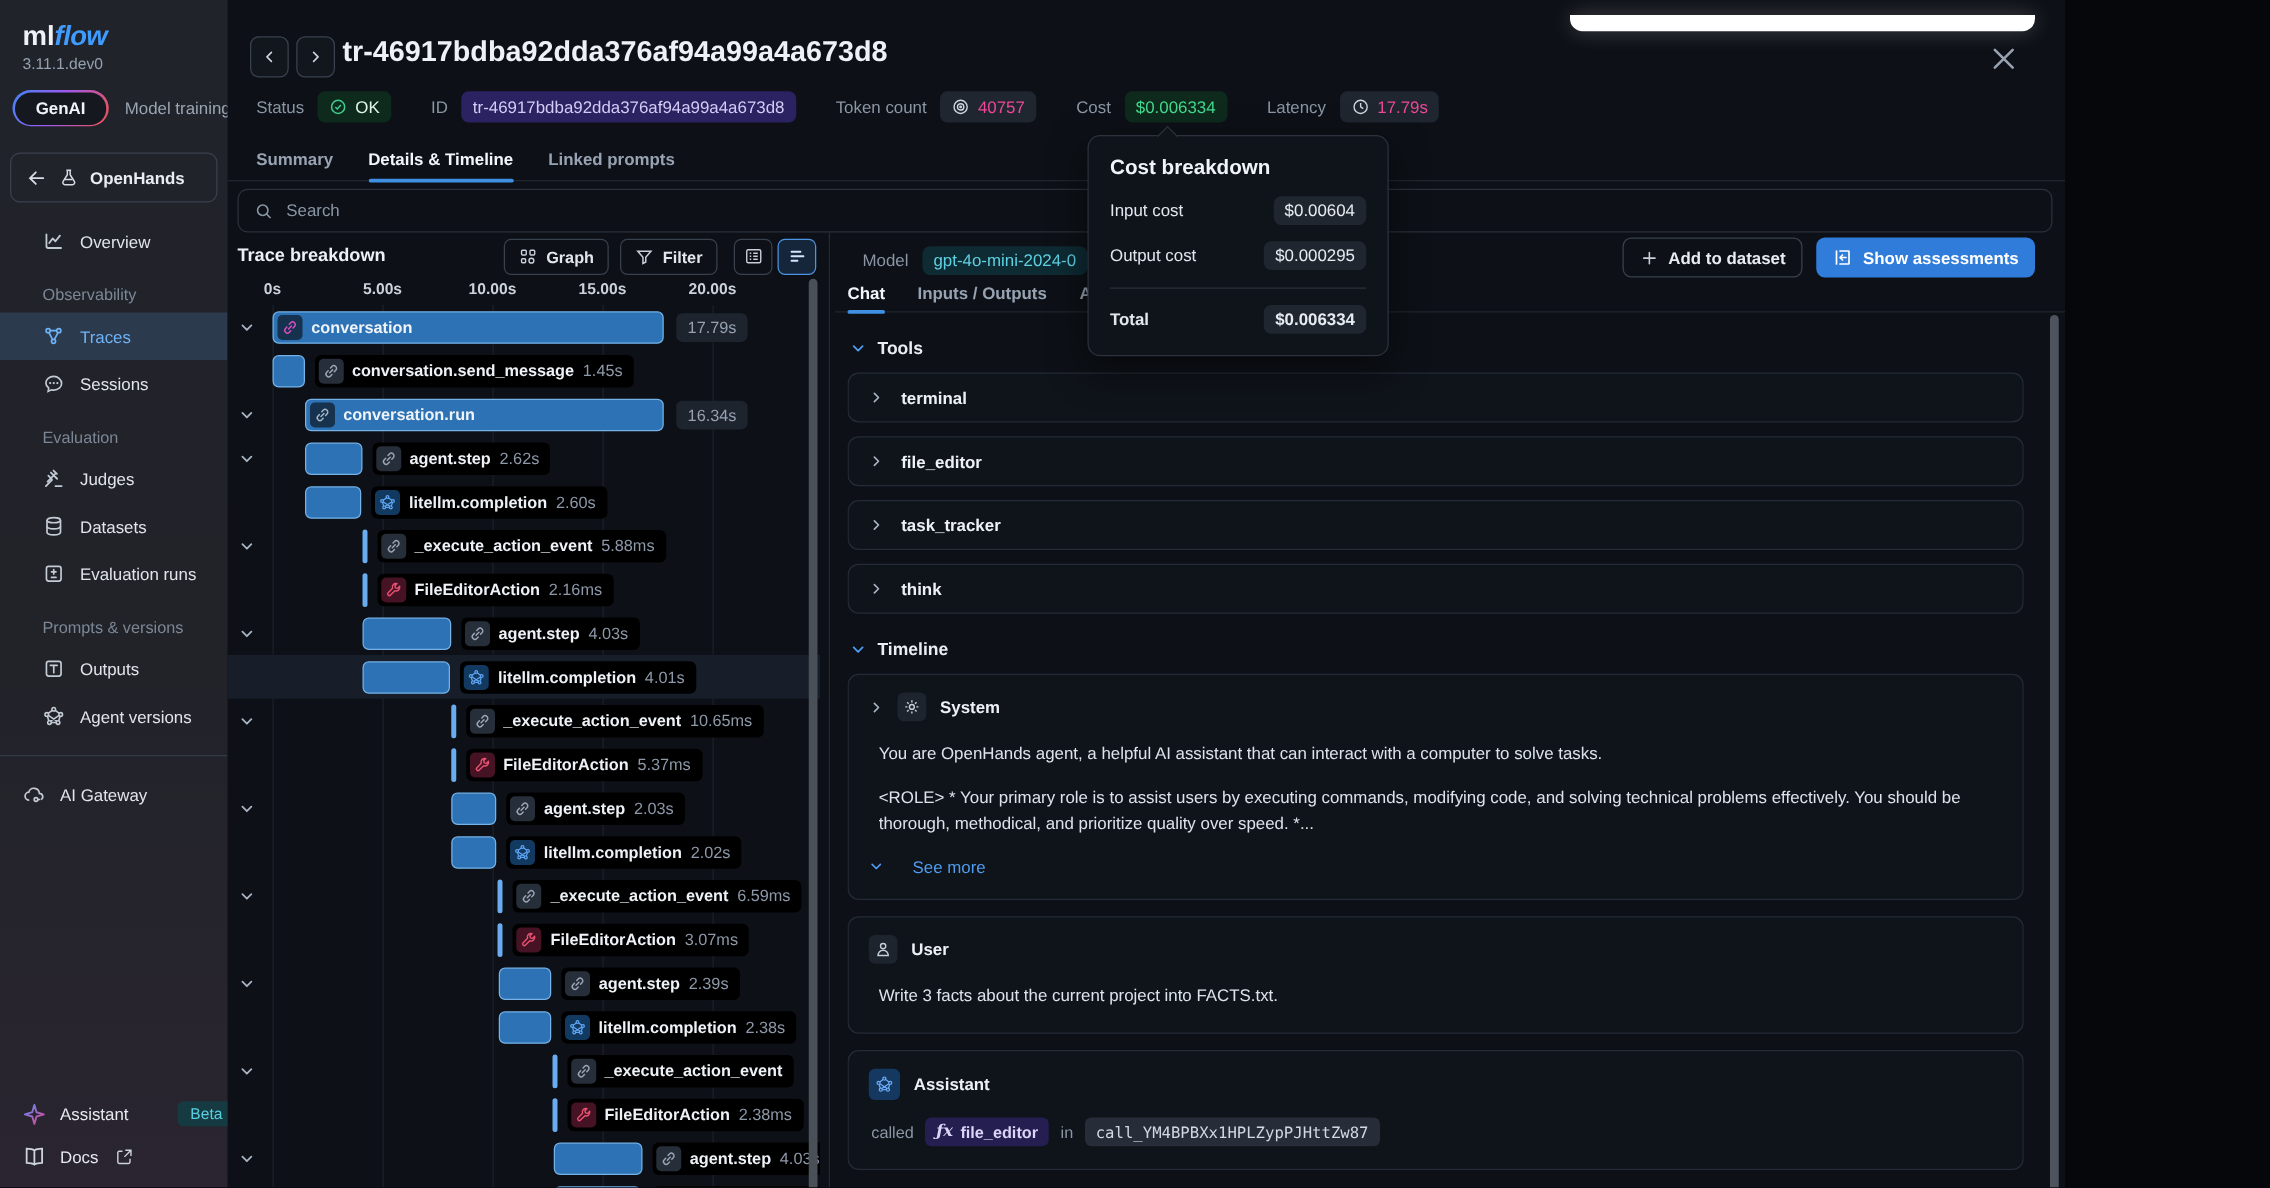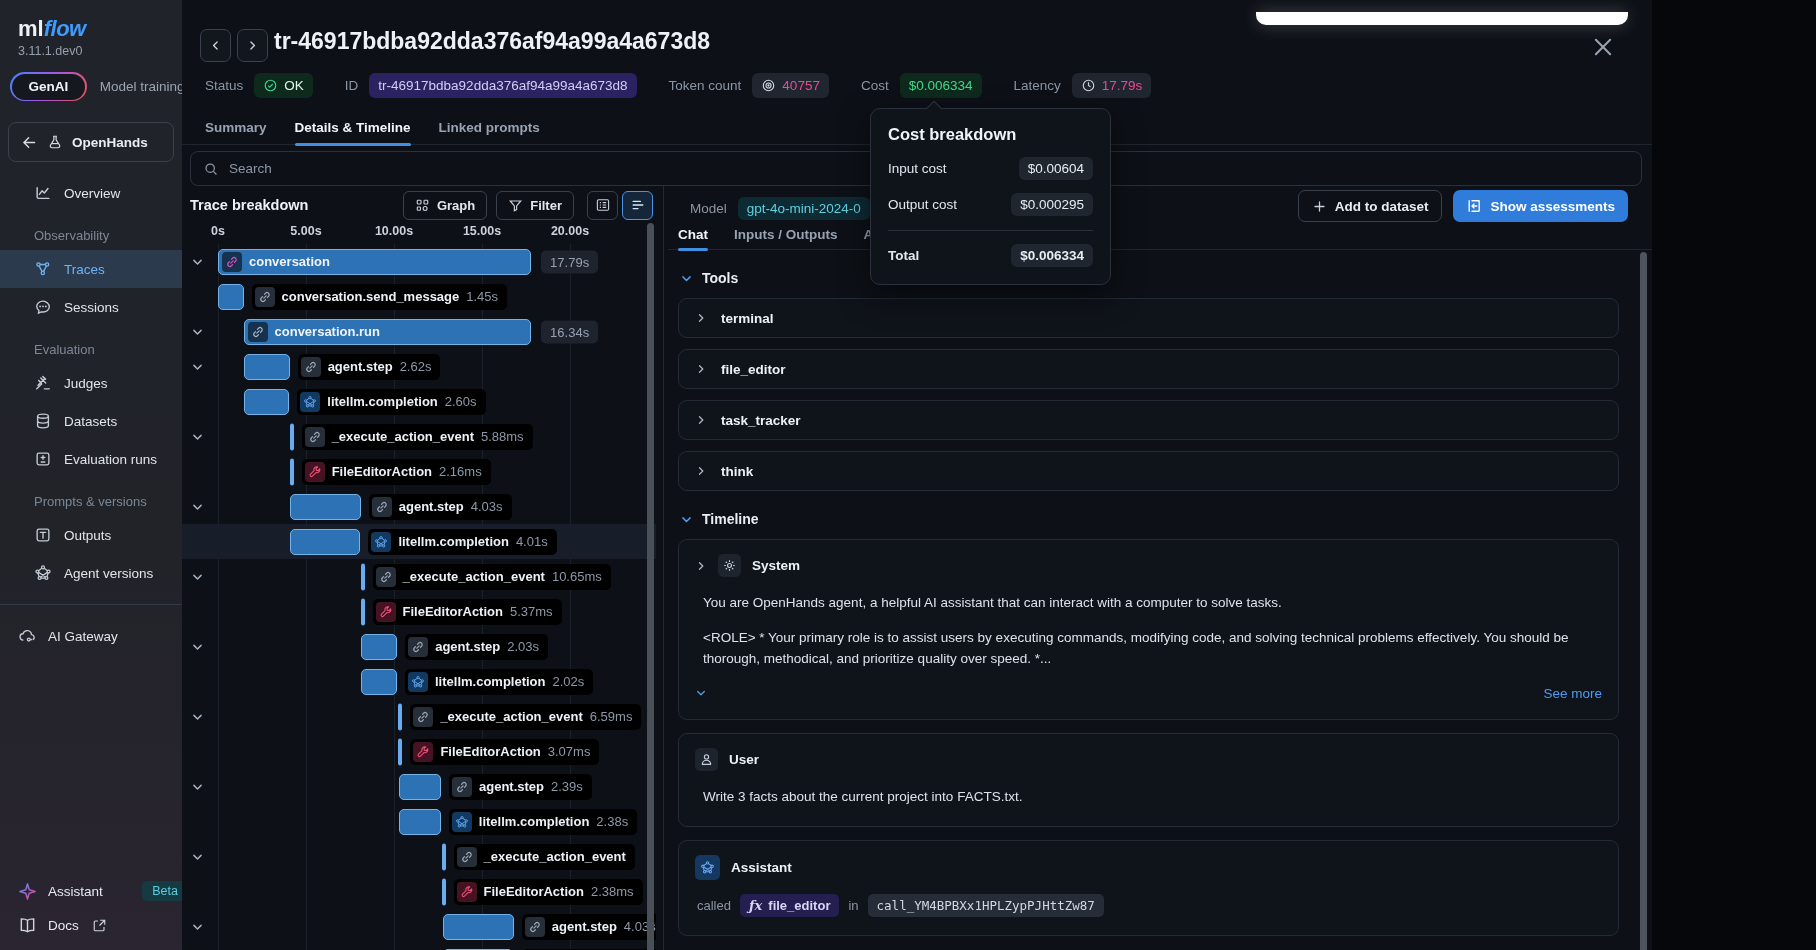--- a/index.html
+++ b/index.html
@@ -134,21 +134,21 @@
   .msg-card { border:1px solid #242b36; border-radius:9px; background:#0f131a; margin-bottom:13px; padding:14px 16px 18px; }
   .msg-head { display:flex; align-items:center; gap:11px; }
   .msg-head .chev { width:12px; height:12px; color:#aab4c2; cursor:pointer; }
   .msg-icon { width:23px; height:23px; border-radius:5px; background:#1d242e; color:#c8cfd9; display:flex; align-items:center; justify-content:center; flex:none; }
   .msg-icon svg { width:15px; height:15px; }
   .msg-icon.assistant { width:25px; height:25px; background:#14385f; color:#69aaf4; }
   .msg-role { font-size:13.5px; font-weight:700; color:#edf1f6; }
   .msg-body { margin:16px 0 0 8px; font-size:13.5px; color:#dde3eb; line-height:1.55; }
   .msg-body p { margin:0 0 14px; }
   .msg-body p:last-child { margin-bottom:0; }
-  .see-more { display:flex; justify-content:space-between; align-items:center; gap:23px; margin-top:16px; color:#4f9cf0; font-size:13.5px; cursor:pointer; }
+  .see-more { display:flex; justify-content:flex-start; align-items:center; gap:23px; margin-top:16px; color:#4f9cf0; font-size:13.5px; cursor:pointer; }
   .see-more .chev { width:12px; height:12px; }
   .called-row { display:flex; align-items:center; gap:9px; margin:14px 0 0 2px; font-size:13px; color:#8b96a5; }
   .fx-badge { background:#251e50; color:#dcd5f8; border-radius:5px; padding:4px 9px; font-size:13px; font-weight:600; display:flex; gap:6px; align-items:center; cursor:pointer; }
   .fx-glyph { font-style:italic; font-family:"DejaVu Serif",serif; }
   .call-badge { background:#262d38; color:#d2d9e2; border-radius:5px; padding:4px 9px; font-size:12.5px; font-family:"DejaVu Sans Mono",monospace; }
   .dp-scroll { position:absolute; right:5px; top:66px; bottom:2px; width:7px; background:#4d545d; border-radius:4px; }
 
   
   .popover { position:absolute; left:688px; top:96px; width:241px; background:#0f141b; border:1px solid #2b323d; border-radius:10px; box-shadow:0 10px 30px rgba(0,0,0,.55); z-index:60; padding:16px 17px 17px; }
   .popover::before { content:''; position:absolute; top:-6.5px; left:57px; width:11px; height:11px; background:#0f141b; border-left:1px solid #2b323d; border-top:1px solid #2b323d; transform:rotate(45deg); }

